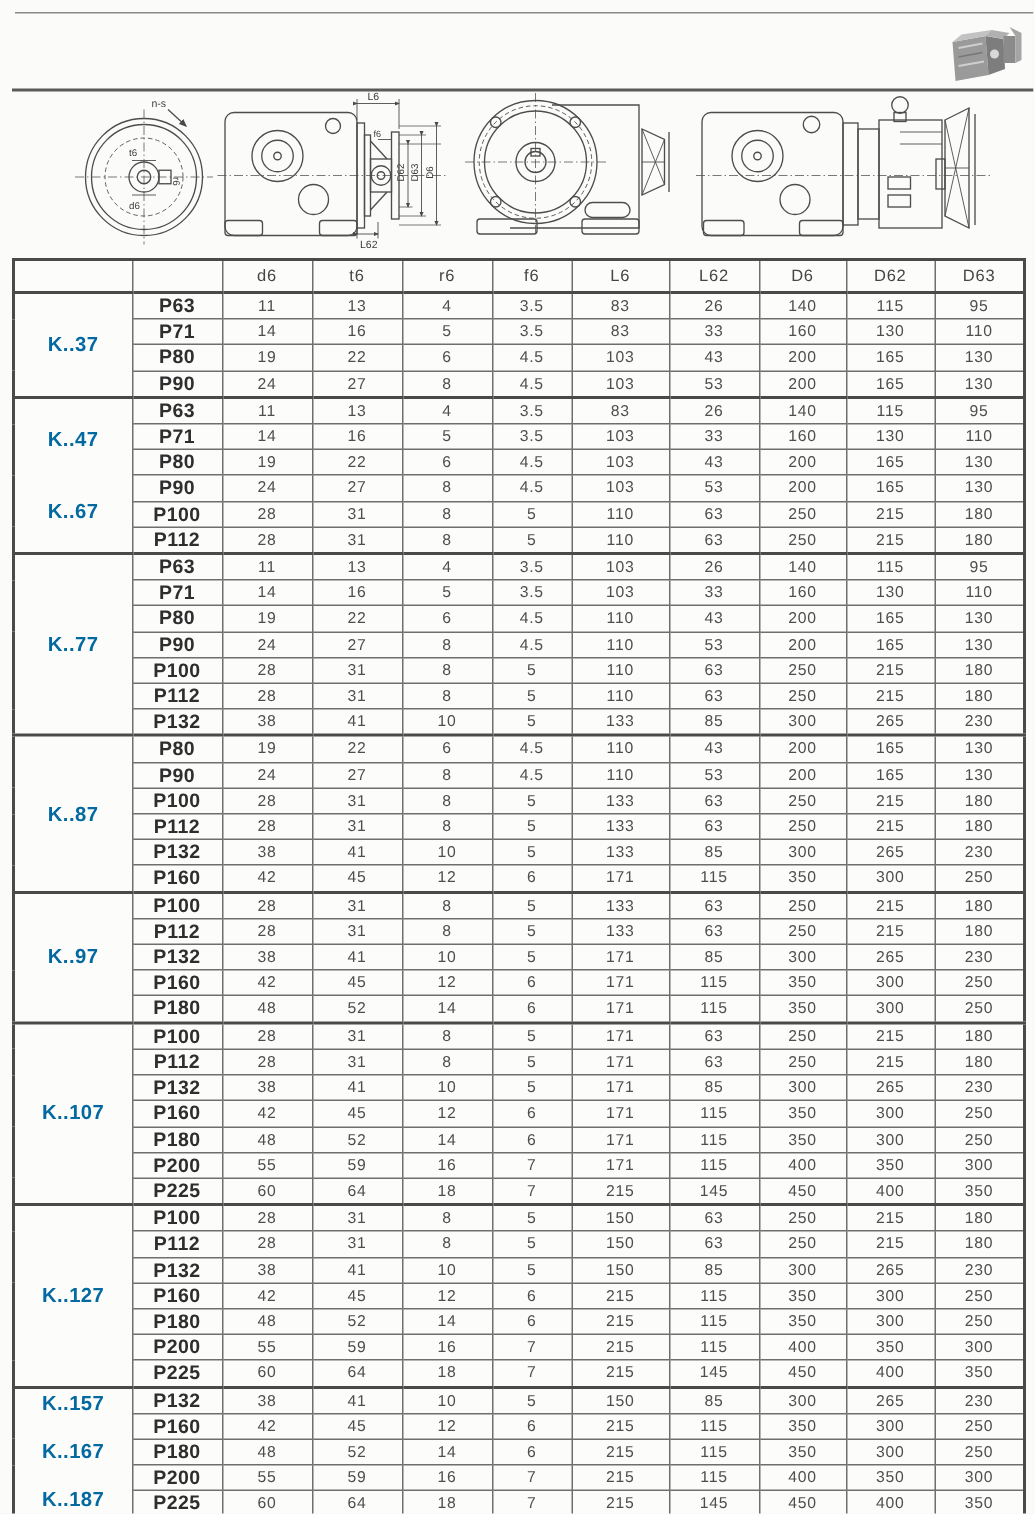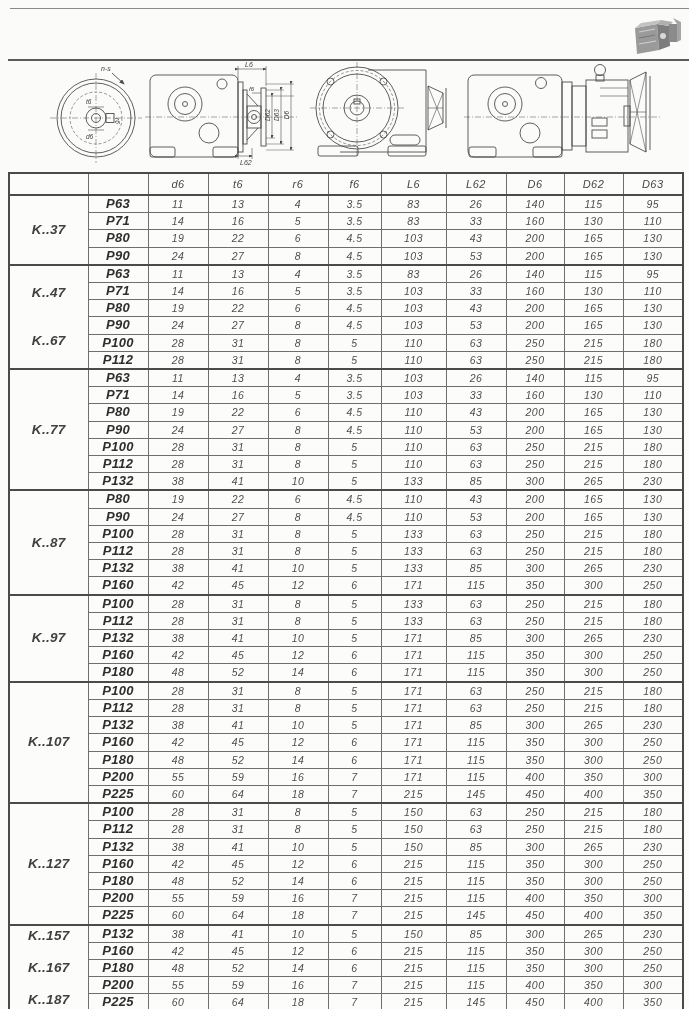--- a/index.html
+++ b/index.html
@@ -1,34 +1,34 @@
 <!DOCTYPE html>
 <html><head>
 <meta charset="utf-8">
 <style>
   html,body{margin:0;padding:0;}
   body{background:#e8e8e8;font-family:"Liberation Sans",sans-serif;}
-  .page{position:relative;width:689px;height:1009px;background:#fbfbf9;overflow:hidden;margin:0;font-style:italic;}
+  .page{position:relative;width:689px;height:1009px;background:#fbfbf9;overflow:hidden;margin:0;}
   .rule-top{position:absolute;left:10px;right:0;top:8px;height:1px;background:#8a8a8a;}
   .rule-header{position:absolute;left:8px;right:0;top:59px;height:2px;background:#5a5a5a;}
   .logo{position:absolute;right:4px;top:12px;width:58px;height:48px;}
   .drawings{position:absolute;left:0;top:60px;width:689px;height:112px;}
   svg text{font-family:"Liberation Sans",sans-serif;fill:#3c3c3c;}
 
   .dim-table{position:absolute;left:8px;top:172px;border-collapse:collapse;table-layout:fixed;
              background:#fcfcfb;}
   .dim-table,".dim-table" td{box-sizing:border-box;}
   .dim-table{border:2px solid #4a4a4a;}
   .dim-table th,.dim-table td{border:1px solid #6e6e6e;padding:0;text-align:center;
       font-size:10.5px;color:#4e4e4e;height:16.2px;line-height:16.2px;overflow:hidden;
       letter-spacing:0.5px;white-space:nowrap;}
   .dim-table thead th{height:20px;line-height:20px;font-weight:normal;color:#454545;
       border-bottom:2px solid #4a4a4a;font-size:11px;}
   .dim-table tr.group-start td{border-top:2px solid #4a4a4a;}
-  .dim-table td.k-cell{font-weight:bold;font-size:13.5px;color:#404040;vertical-align:middle;
+  .dim-table td.k-cell{font-weight:bold;font-size:13.5px;color:#0369a1;vertical-align:middle;
       letter-spacing:0.3px;}
   .k-wrap{display:flex;flex-direction:column;justify-content:space-evenly;align-items:center;
       height:100%;gap:14px;}
   .k-wrap div{line-height:14px;}
   .dim-table td.p-cell{font-weight:bold;font-size:13px;color:#2e2e2e;letter-spacing:0.3px;}
 </style>
 </head>
 <body>
 
 <div class="page">

